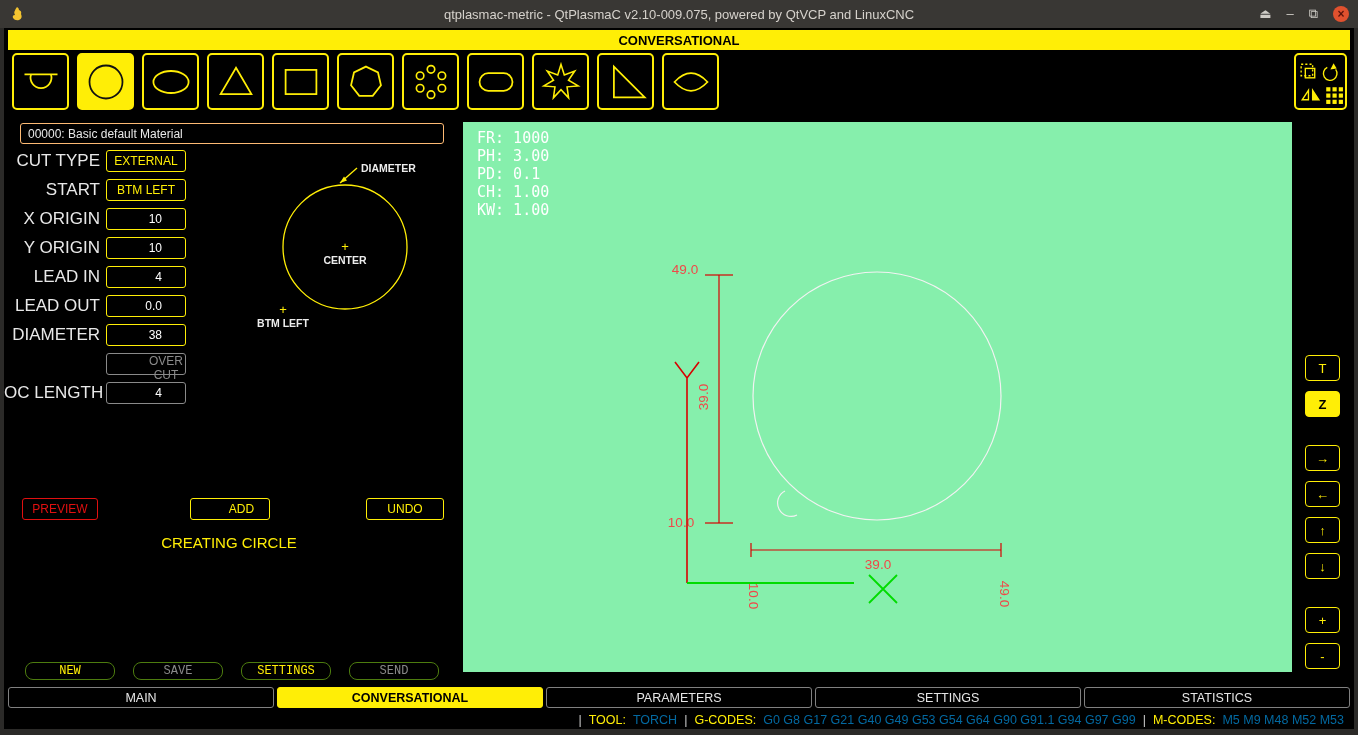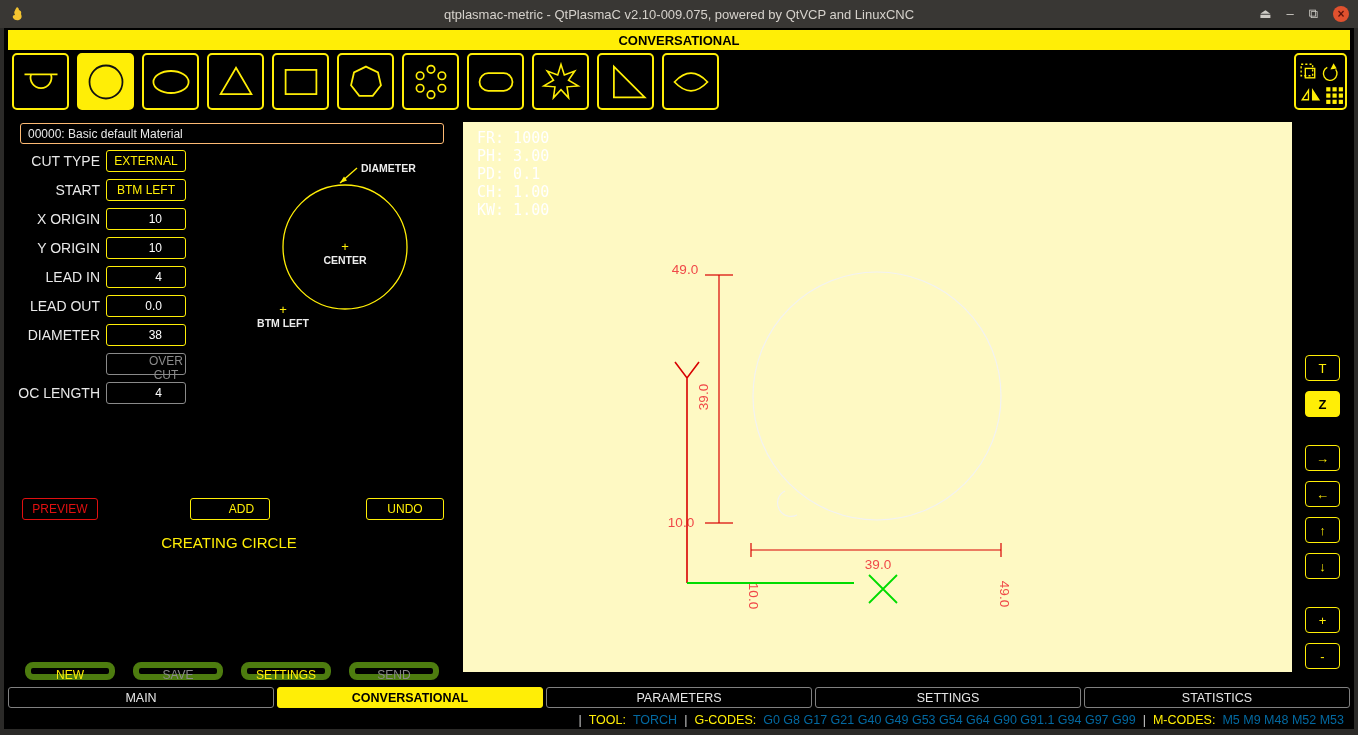--- a/index.html
+++ b/index.html
@@ -23,38 +23,38 @@
   .tool-btn { width:57px; height:57px; background:#000; border:2px solid #ffee06; border-radius:5px; display:flex; align-items:center; justify-content:center; padding:0; cursor:pointer; }
   .tool-btn.selected { background:#ffee06; }
   .tool-btn.xform { margin-left:auto; width:53px; }
   .tool-btn svg { display:block; }
 
   
   .main { position:absolute; top:94px; left:0; width:1350px; height:550px; }
   .left-panel { position:absolute; left:0; top:0; width:458px; height:550px; }
   .material { position:absolute; left:16px; top:1px; width:424px; height:21px; border:1px solid #fdba74; border-radius:3px; background:#000; color:#e8e8e8; font-size:12px; display:flex; align-items:center; padding:0 7px; cursor:pointer; }
   .form-row { position:absolute; left:0; height:22px; display:flex; align-items:center; }
-  .flabel { width:96px; text-align:right; color:#e8e8e8; font-size:14px; margin-right:6px; white-space:nowrap; }
+  .flabel { width:96px; text-align:right; color:#e8e8e8; font-size:17px; margin-right:6px; white-space:nowrap; }
   .fbtn, .finput { width:80px; height:22px; background:#000; border:1px solid #ffee06; border-radius:3px; font-size:12px; font-family:inherit; }
   .fbtn { color:#ffee06; cursor:pointer; }
   .finput { color:#ffffff; text-align:right; padding-right:23px; }
   .fbtn.disabled { border-color:#8a8a8a; color:#8a8a8a;padding-left:40px; }
   .finput.dim { border-color:#8a8a8a; }
   .action-btn { position:absolute; top:376px; height:22px; background:#000; border:1px solid #ffee06; border-radius:3px; color:#ffee06; font-size:12px; font-family:inherit; cursor:pointer; }
   .action-btn.preview { border-color:#e01010; color:#e01010; left:18px; width:76px; }
   .action-btn.add { left:186px; width:80px;padding-left:23px; }
   .action-btn.undo { left:362px; width:78px; }
   .conv-status { position:absolute; top:412px; left:0; width:450px; text-align:center; color:#ffee06; font-size:15px; }
-  .file-btn { position:absolute; top:540px; width:90px; height:18px; background:#000; border:6px solid #4d7c0f; border-radius:8px; font-size:12px; font-family:Liberation Sans, sans-serif; color:#8a8a8a; line-height:14px; cursor:pointer; }
+  .file-btn { position:absolute; top:540px; width:90px; height:18px; background:#000; border:1px solid #4d7c0f; border-radius:8px; font-size:12px; font-family:Liberation Mono, monospace; color:#8a8a8a; line-height:14px; cursor:pointer; }
   .file-btn.bright { color:#ffee06; }
   .file-btn.new { left:21px; } .file-btn.save { left:129px; } .file-btn.settings { left:237px; } .file-btn.send { left:345px; }
   .diagram { position:absolute; left:236px; top:33px; }
 
   
-  .preview-area { position:absolute; left:459px; top:0; width:829px; height:550px; background:#fef9c3; }
+  .preview-area { position:absolute; left:459px; top:0; width:829px; height:550px; background:#86efac; }
   .preview-area svg { display:block; }
   .pp { font-family:"DejaVu Sans Mono", monospace; font-size:15px; fill:#ffffff; }
   .wc { stroke:#f2f2f2; fill:none; stroke-width:1.2; }
   .rd { stroke:#d80000; stroke-width:1.2; }
   .rd2 { stroke:#d80000; stroke-width:1.6; fill:none; }
   .rt { fill:#f04848; font-size:13.5px; font-family:"Liberation Sans", sans-serif; }
   .gr { stroke:#00dc00; stroke-width:1.8; fill:none; }
   .dg-shape { stroke:#ffee06; fill:none; stroke-width:1.3; }
   .dg-text { fill:#ececec; font-size:10.5px; font-weight:bold; font-family:"Liberation Sans", sans-serif; }
   .dg-mark { fill:#ffee06; font-size:13px; font-family:"Liberation Sans", sans-serif; }

